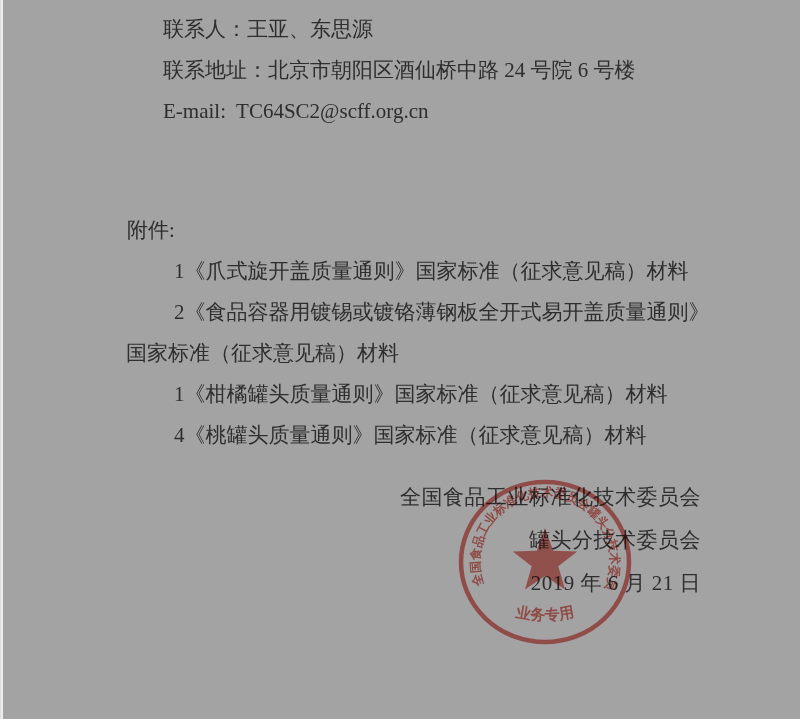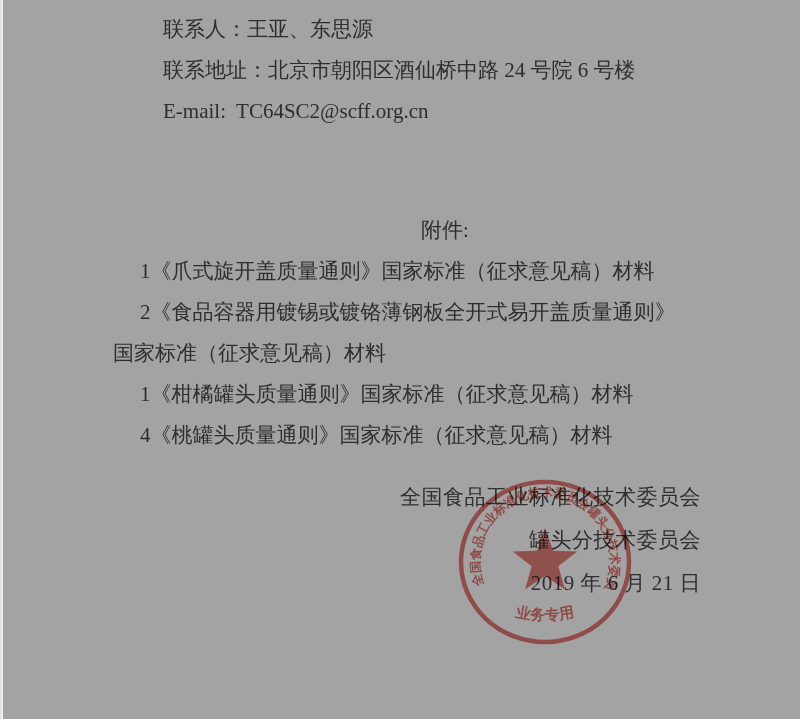--- a/index.html
+++ b/index.html
@@ -28,23 +28,23 @@
     line-height: 41px;
     width: 560px;
   }
   .attachments-block {
     position: absolute;
     left: 113px;
     top: 210px;
     line-height: 41px;
     width: 660px;
   }
-  .attachments-block .label { margin-left: 4px; text-align: center; }
-  .attachments-block .item { margin-left: 27px; }
-  .attachments-block .cont { margin-left: 0; }
+  .attachments-block .label { margin-left: 14px; }
+  .attachments-block .item { margin-left: 61px; }
+  .attachments-block .cont { margin-left: 13px; }
   .signature-block {
     position: absolute;
     left: 381px;
     top: 476px;
     width: 320px;
     line-height: 43px;
     text-align: right;
     letter-spacing: 0.5px;
   }
   .seal {

